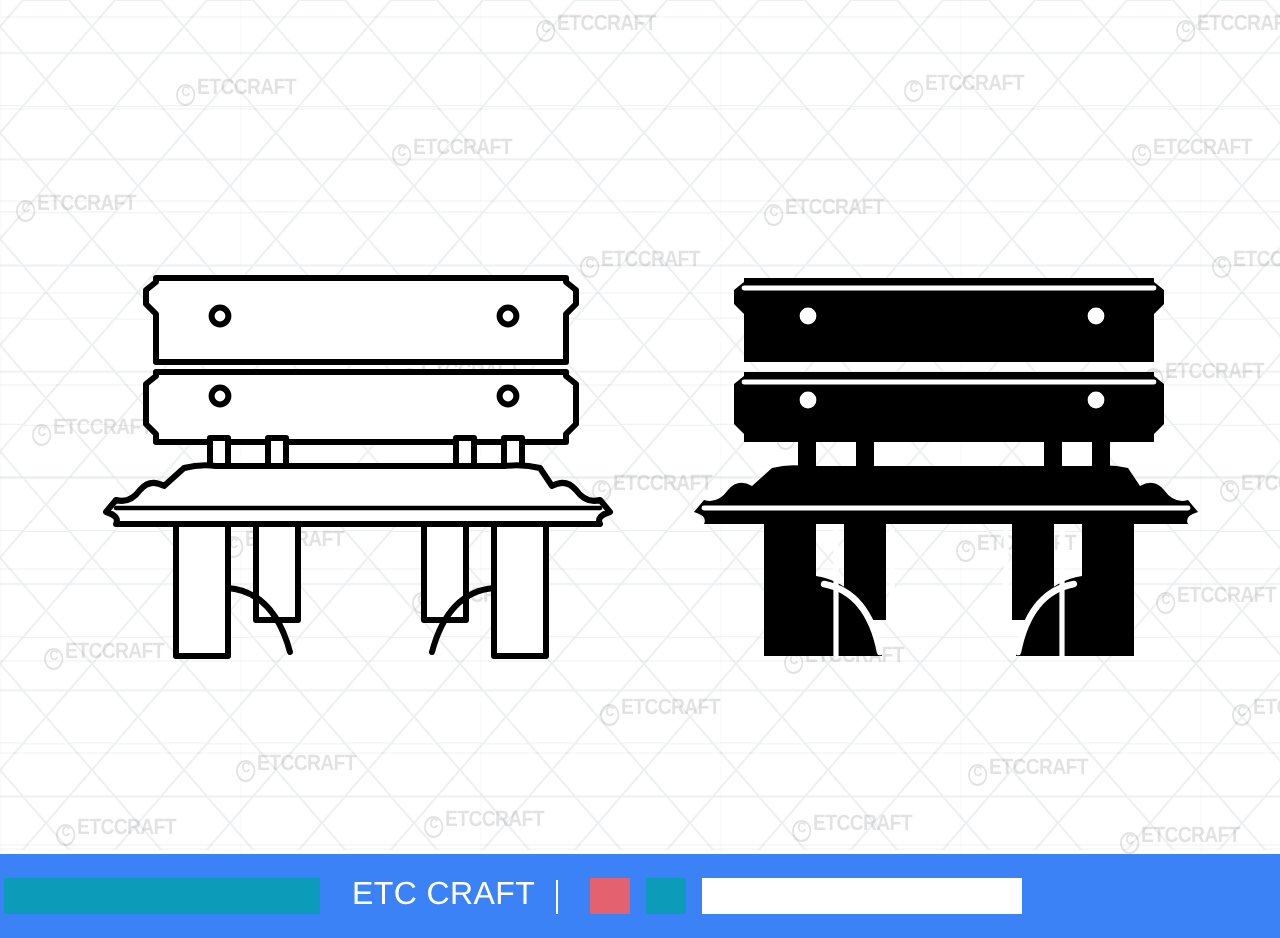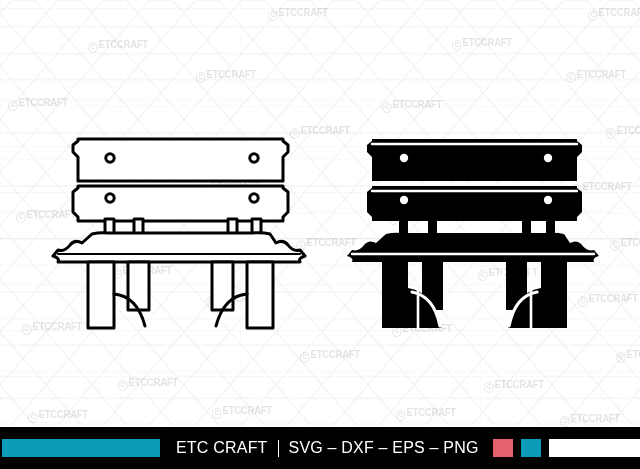--- a/index.html
+++ b/index.html
@@ -62,21 +62,21 @@
     vertical-align:-1px;
   }
 
   
   #art{position:absolute;left:0;top:0;width:640px;height:425px;}
 
   
   #footer{
     position:absolute;left:0;top:427px;
     width:640px;height:42px;
-    background:#000000;
+    background:#3b82f6;
     display:flex;align-items:center;
   }
   .f-teal-left{
     width:158px;height:18px;margin-left:2px;
     background:#0C9BB8;flex:none;
   }
   .f-text{
     color:#ffffff;
     font-family:"Liberation Sans",sans-serif;
     font-size:16px;
@@ -270,20 +270,19 @@
         <circle cx="548" cy="200" r="4.2"></circle>
       </g>
     </g>
   </svg>
 
   <div id="footer">
     <div class="f-teal-left"></div>
     <div class="f-text">
       <span class="f-brand">ETC CRAFT</span>
       <span class="f-divider"></span>
-      <span class="f-formats">SVG – DXF – EPS – PNG</span>
     </div>
     <div class="sw sw-pink"></div>
     <div class="sw sw-teal"></div>
     <div class="sw sw-white"></div>
   </div>
 
 </div>
 
 </body></html>

